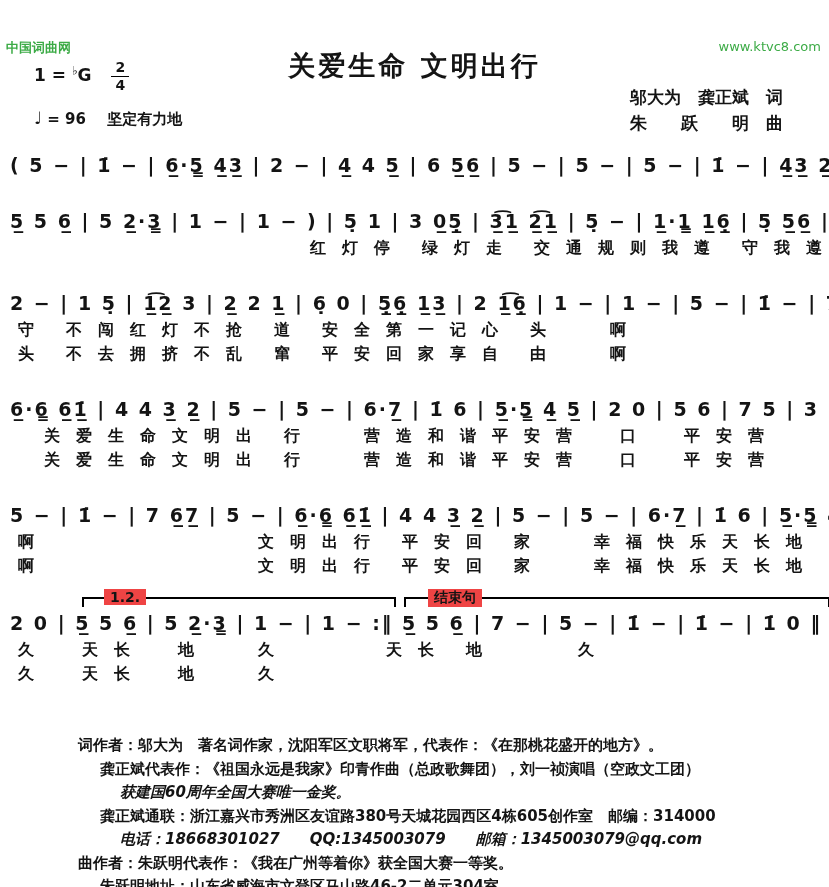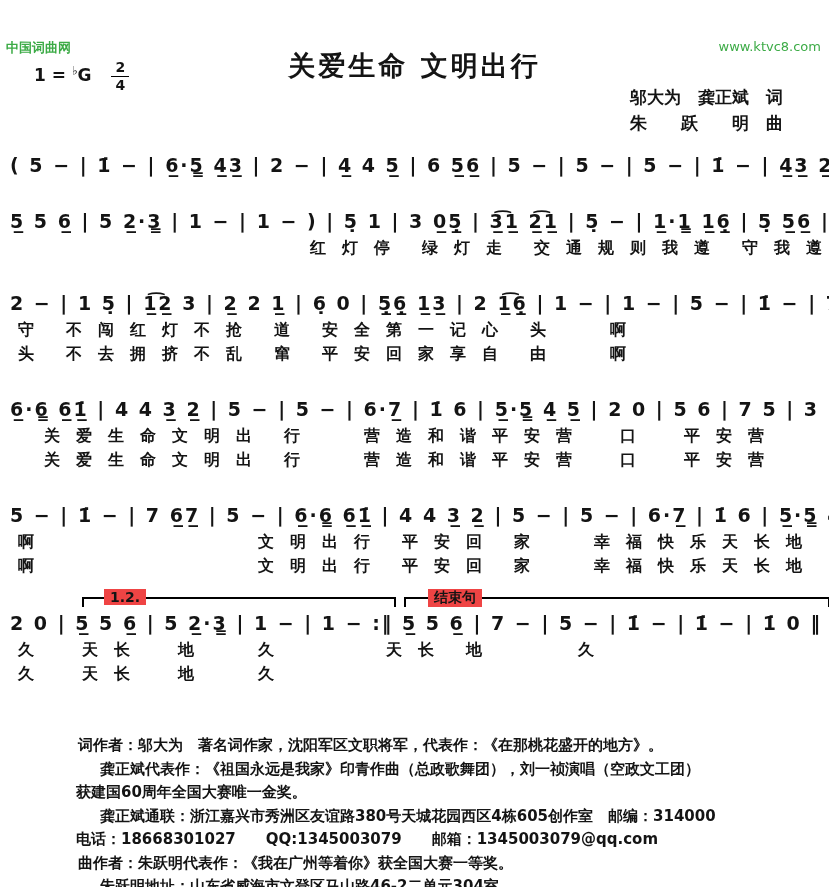--- a/index.html
+++ b/index.html
@@ -44,21 +44,21 @@
   .vb1{left:72px;width:310px;}
   .vb2{left:394px;width:422px;}
   .vlab{position:absolute;top:1px;background:#ef4444;padding:0 6px;font-size:14px;font-weight:700;}
   .vlab1{left:94px;}
   .vlab2{left:418px;}
   
   .footer{position:absolute;left:0;top:698px;width:718px;font-size:15px;font-weight:700;
           line-height:23.5px;}
   .ind-a{padding-left:78px;}
   .ind-b{padding-left:100px;}
-  .ind-c{padding-left:76px;}
+  .ind-c{padding-left:120px;font-style:italic;}
   .source{position:absolute;right:10px;bottom:8px;font-size:19px;font-weight:700;}
   .source .magenta{margin-left:14px;}
 </style>
 </head>
 <body>
 
 <div class="page">
 
   <span class="topbar-left green">中国词曲网</span>
   <span class="topbar-right green">www.ktvc8.com</span>
@@ -66,20 +66,25 @@
   <h1 class="title">关爱生命 文明出行</h1>
 
   <div class="keyrow">
     <span>1 = </span><sup>♭</sup><span>G</span>
     <span class="frac">
       <span class="num">2</span>
       <span class="den">4</span>
     </span>
   </div>
 
+  <div class="tempo">
+    <span class="note">♩</span>
+    <span>= 96</span>
+    <span class="expr">坚定有力地</span>
+  </div>
 
   <div class="credits">
     <div>邬大为　龚正斌　词</div>
     <div>朱　　跃　　明　曲</div>
   </div>
 
   <div class="score">
 
     <div class="sys s1">
       <div class="not">( 5 − | 1̇ − | 6̲·5̳ 4̲3̲ | 2 − | 4̲ 4 5̲ | 6 5̲6̲ | 5 − | 5 − | 5 − | 1̇ − | 4̲3̲ 2̲1̲ | 6̣ − |</div>

